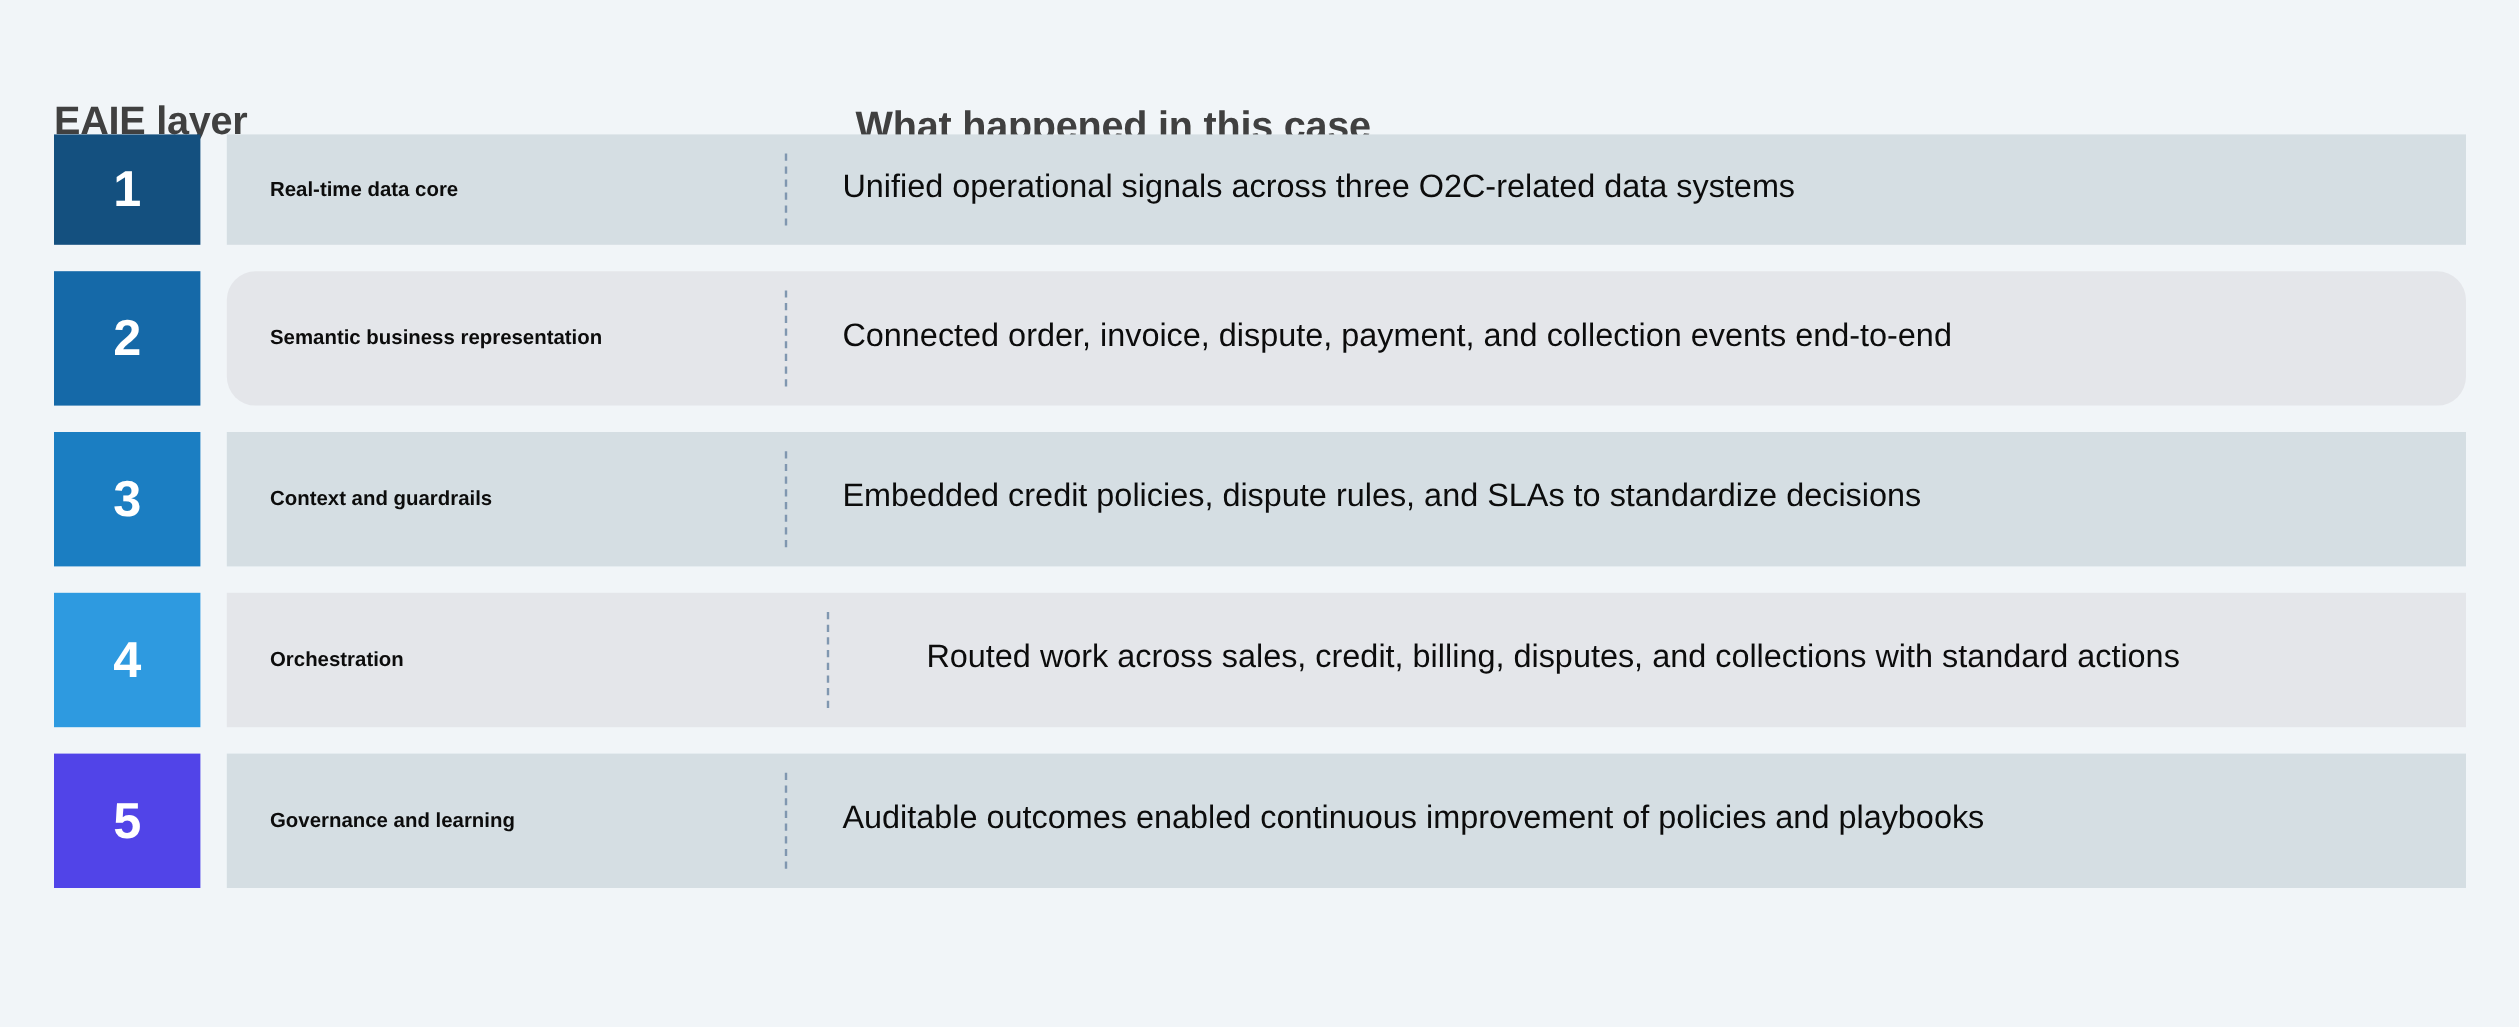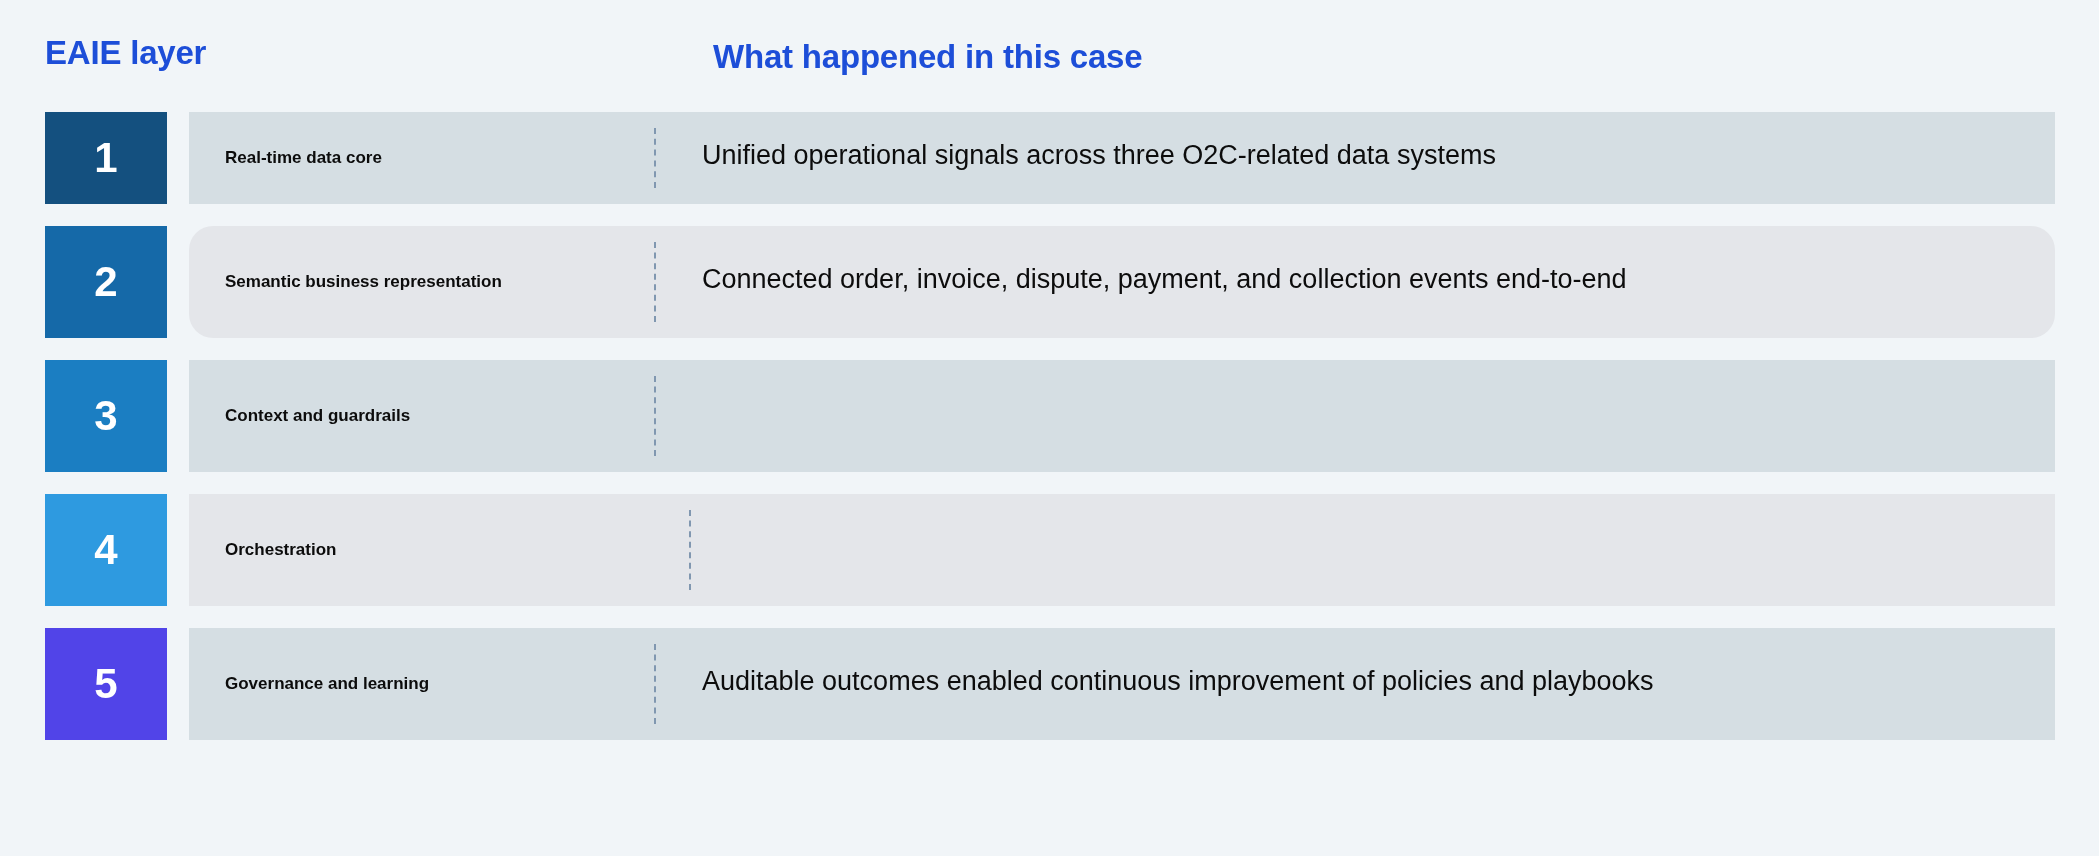--- a/index.html
+++ b/index.html
@@ -27,23 +27,24 @@
     position: absolute;
     left: 0;
     top: 34px;
     width: 2099px;
     height: 50px;
   }
   .col-head {
     position: absolute;
     font-size: 33px;
     font-weight: bold;
-    color: #1d4ed8;
+    color: #404040;
     letter-spacing: -0.2px;
     white-space: nowrap;
+    margin-top: 48px;
   }
   .col-head.layer  { left: 45px; top: 0; }
   .col-head.detail { left: 713px; top: 4px; }
 
   
   .rows {
     position: absolute;
     left: 0;
     top: 112px;
     width: 2099px;
@@ -138,27 +139,29 @@
           <div class="cell-layer">Semantic business representation</div>
           <div class="divider"></div>
           <div class="cell-detail">Connected order, invoice, dispute, payment, and collection events end-to-end</div>
         </div>
       </div>
       <div class="row h-2">
         <div class="badge" style="background: rgb(27, 126, 194);">3</div>
         <div class="bar" style="background: rgb(213, 222, 227);">
           <div class="cell-layer">Context and guardrails</div>
           <div class="divider"></div>
+          <div class="cell-detail">Embedded credit policies, dispute rules, and SLAs to standardize decisions</div>
         </div>
       </div>
       <div class="row h-2">
         <div class="badge" style="background: rgb(46, 154, 224);">4</div>
         <div class="bar" style="background: rgb(228, 230, 234); gap: 35px;">
           <div class="cell-layer">Orchestration</div>
           <div class="divider"></div>
+          <div class="cell-detail">Routed work across sales, credit, billing, disputes, and collections with standard actions</div>
         </div>
       </div>
       <div class="row h-2">
         <div class="badge" style="background: rgb(81, 68, 232);">5</div>
         <div class="bar" style="background: rgb(213, 222, 227); justify-content: center;">
           <div class="cell-layer">Governance and learning</div>
           <div class="divider"></div>
           <div class="cell-detail">Auditable outcomes enabled continuous improvement of policies and playbooks</div>
         </div>
       </div>

